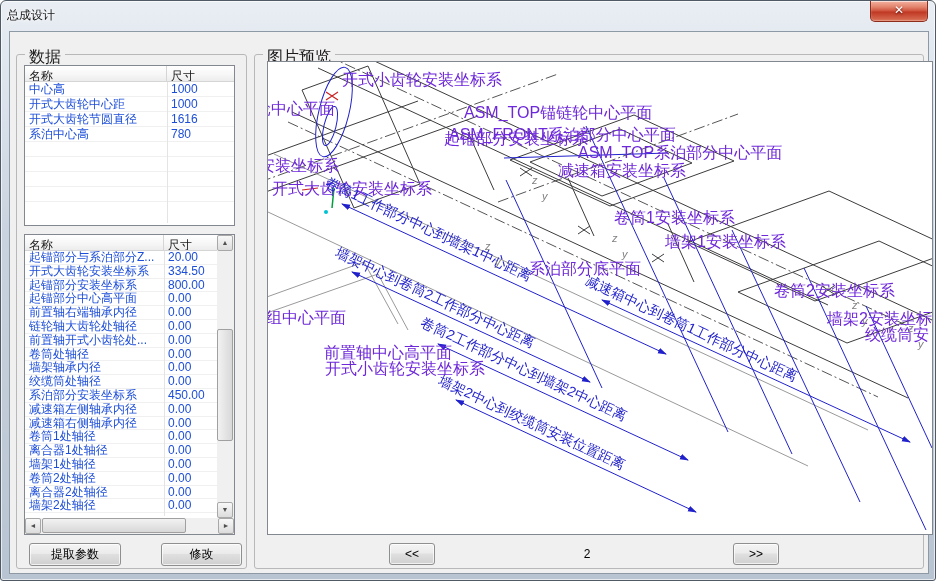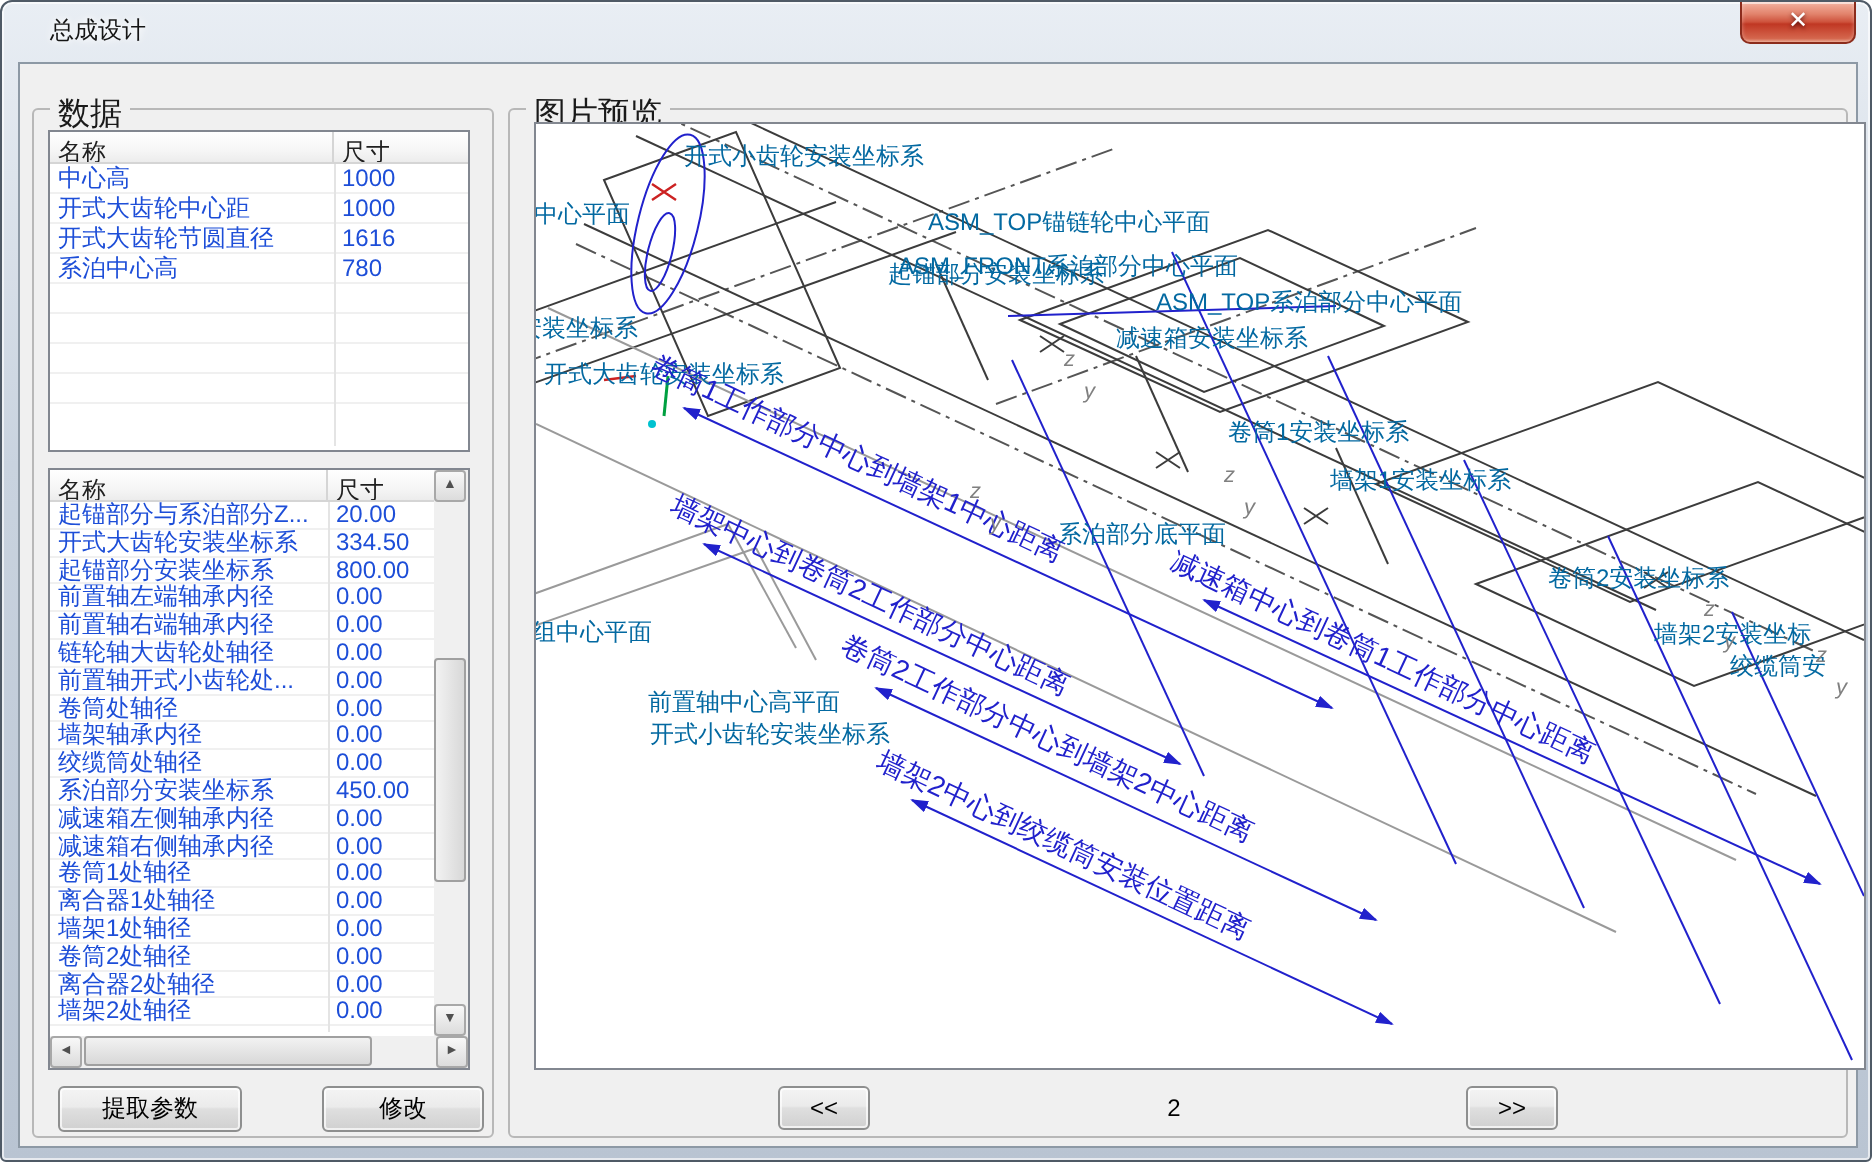--- a/index.html
+++ b/index.html
@@ -9,21 +9,21 @@
   
   .win {
     position:relative; width:936px; height:581px;
     border:1px solid #4f5a66; border-radius:6px 6px 3px 3px;
     background:linear-gradient(#e9eef4, #c9d3df 40%, #b9c4d2);
     box-shadow:inset 0 0 0 1px rgba(255,255,255,.65);
     overflow:hidden;
   }
   .titlebar { position:absolute; left:0; top:0; right:0; height:30px; }
   .title-text {
-    position:absolute; left:24px; top:6px; font-size:12px; color:#151515;
+    position:absolute; left:6px; top:6px; font-size:12px; color:#151515;
     text-shadow:0 0 3px #ffffff, 0 0 6px #ffffff;
     text-align:center;
   }
   .close-btn {
     position:absolute; top:0; right:7px; width:58px; height:21px;
     border:1px solid #8c2c1c; border-top:none; border-radius:0 0 5px 5px;
     background:linear-gradient(#f3b2a0, #e2836c 30%, #ce523c 50%, #c03723 55%, #d5674e 92%, #e89b82);
     box-shadow:inset 0 1px 0 rgba(255,255,255,.55), inset 0 0 2px rgba(255,255,255,.35);
     color:#ffffff; font-size:12px; font-weight:bold; text-align:center; line-height:19px;
     cursor:default; text-shadow:0 1px 2px rgba(60,0,0,.8);
@@ -74,21 +74,21 @@
   #nav-prev { left:134px; top:488px; width:46px; height:22px; }
   #nav-next { left:478px; top:488px; width:46px; height:22px; }
   .nav-page { position:absolute; left:300px; top:492px; width:64px; text-align:center; font-size:12px; color:#000; }
 
   
   .canvas {
     position:absolute; left:12px; top:6px; width:666px; height:474px;
     background:#ffffff; border:1px solid #828790; overflow:hidden;
   }
   .canvas svg { position:absolute; left:0; top:0; }
-  .cad-label { position:absolute; font-size:12px; color:#0369a1; white-space:nowrap; }
+  .cad-label { position:absolute; font-size:16px; color:#6d28d9; white-space:nowrap; }
   .cad-label-blue { position:absolute; font-size:14px; color:var(--dim-blue,#2121cc); white-space:nowrap; transform-origin:left top; }
   .axis-mark { position:absolute; font-size:11px; font-style:italic; color:#808080; }
 
   svg .s  { stroke:#3c3c3c; stroke-width:1; fill:none; }
   svg .sg { stroke:#9a9a9a; stroke-width:1; fill:none; }
   svg .cl { stroke:#555555; stroke-width:1; fill:none; stroke-dasharray:11 3 2 3; }
   svg .dim { stroke:var(--dim-blue,#2121cc); stroke-width:1; fill:none; }
   svg .mark-r { stroke:var(--mark-red,#cc2222); stroke-width:1.2; fill:none; }
   svg .mark-g { stroke:var(--mark-green,#00a040); stroke-width:1.5; fill:none; }
 </style>
@@ -163,21 +163,21 @@
             </div>
             <div class="lv-row row-sep">
               <div class="lv-cell" style="width: 139px;">开式大齿轮安装坐标系</div>
               <div class="lv-cell" style="flex: 1 1 0%;">334.50</div>
             </div>
             <div class="lv-row row-sep">
               <div class="lv-cell" style="width: 139px;">起锚部分安装坐标系</div>
               <div class="lv-cell" style="flex: 1 1 0%;">800.00</div>
             </div>
             <div class="lv-row row-sep">
-              <div class="lv-cell" style="width: 139px;">前置轴左端轴承内径</div>
+              <div class="lv-cell" style="width: 139px;">起锚部分中心高平面</div>
               <div class="lv-cell" style="flex: 1 1 0%;">0.00</div>
             </div>
             <div class="lv-row row-sep">
               <div class="lv-cell" style="width: 139px;">前置轴右端轴承内径</div>
               <div class="lv-cell" style="flex: 1 1 0%;">0.00</div>
             </div>
             <div class="lv-row row-sep">
               <div class="lv-cell" style="width: 139px;">链轮轴大齿轮处轴径</div>
               <div class="lv-cell" style="flex: 1 1 0%;">0.00</div>
             </div>

